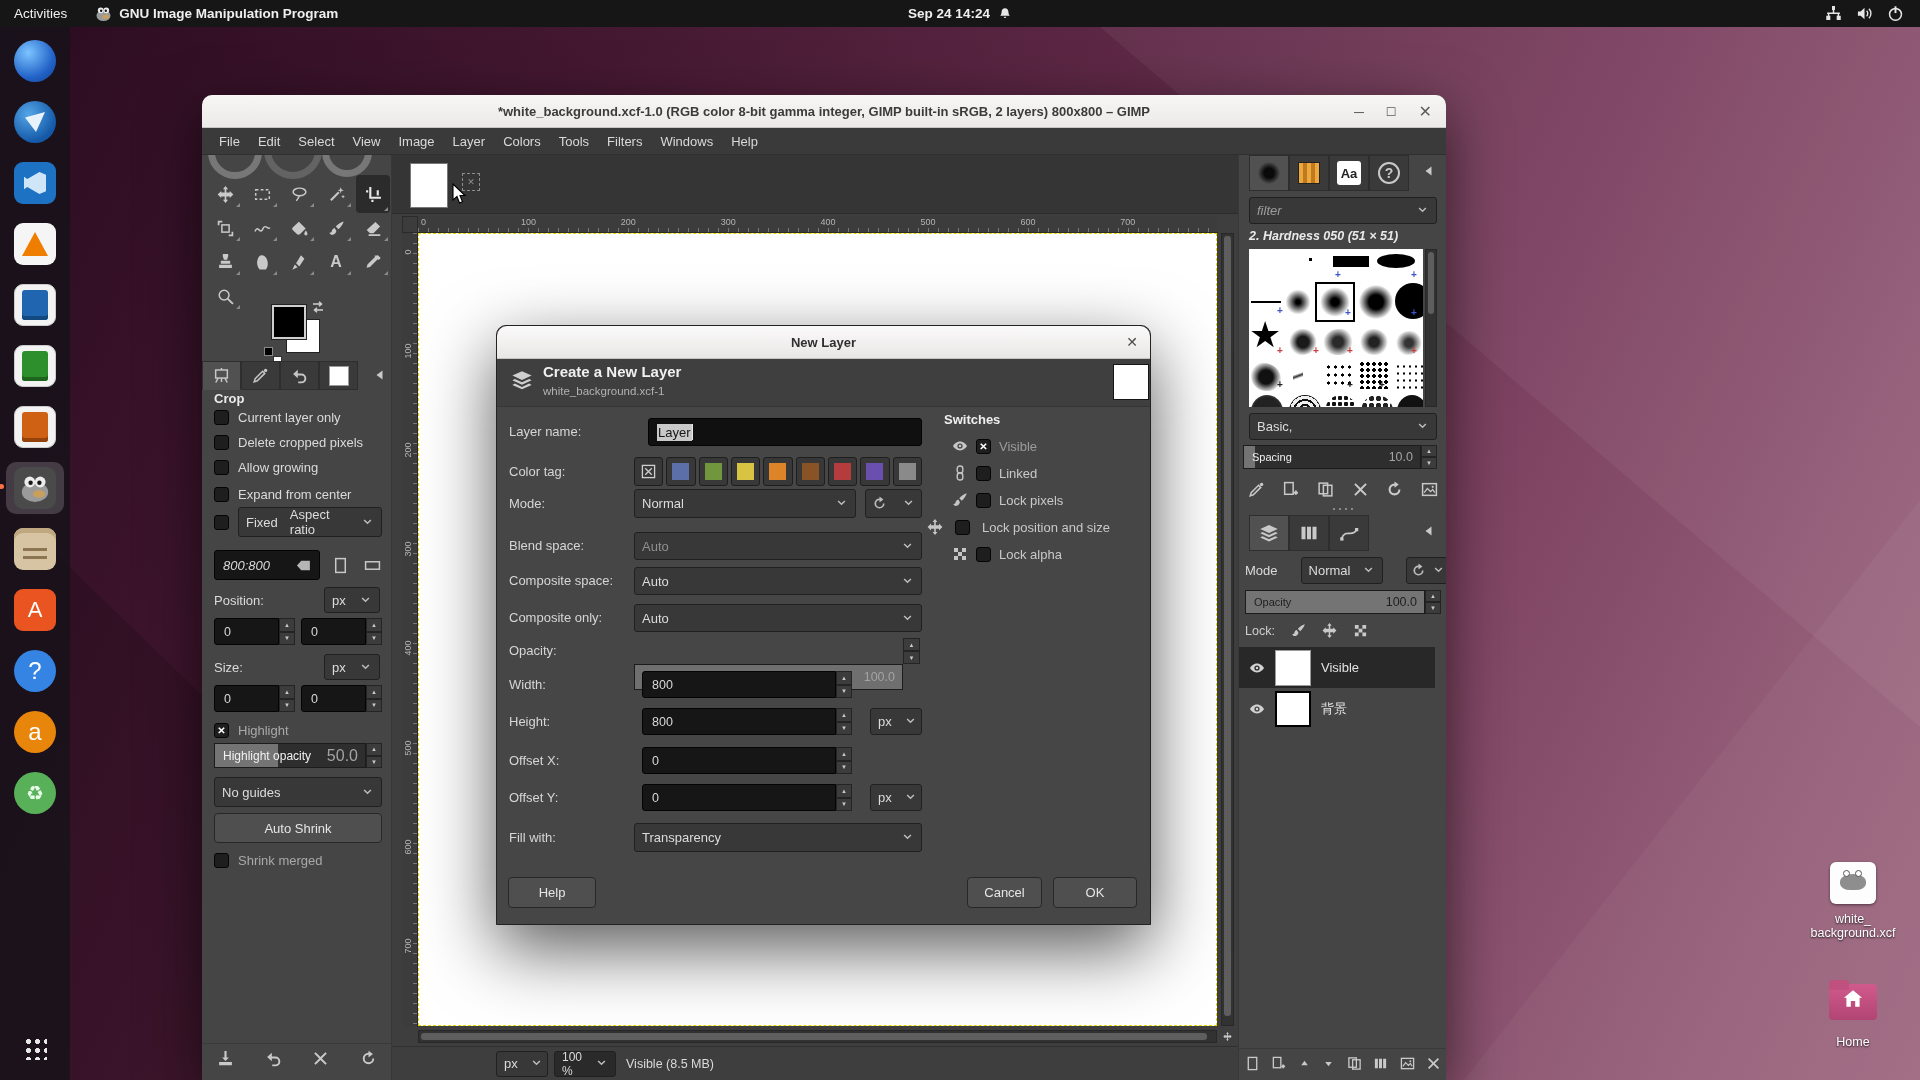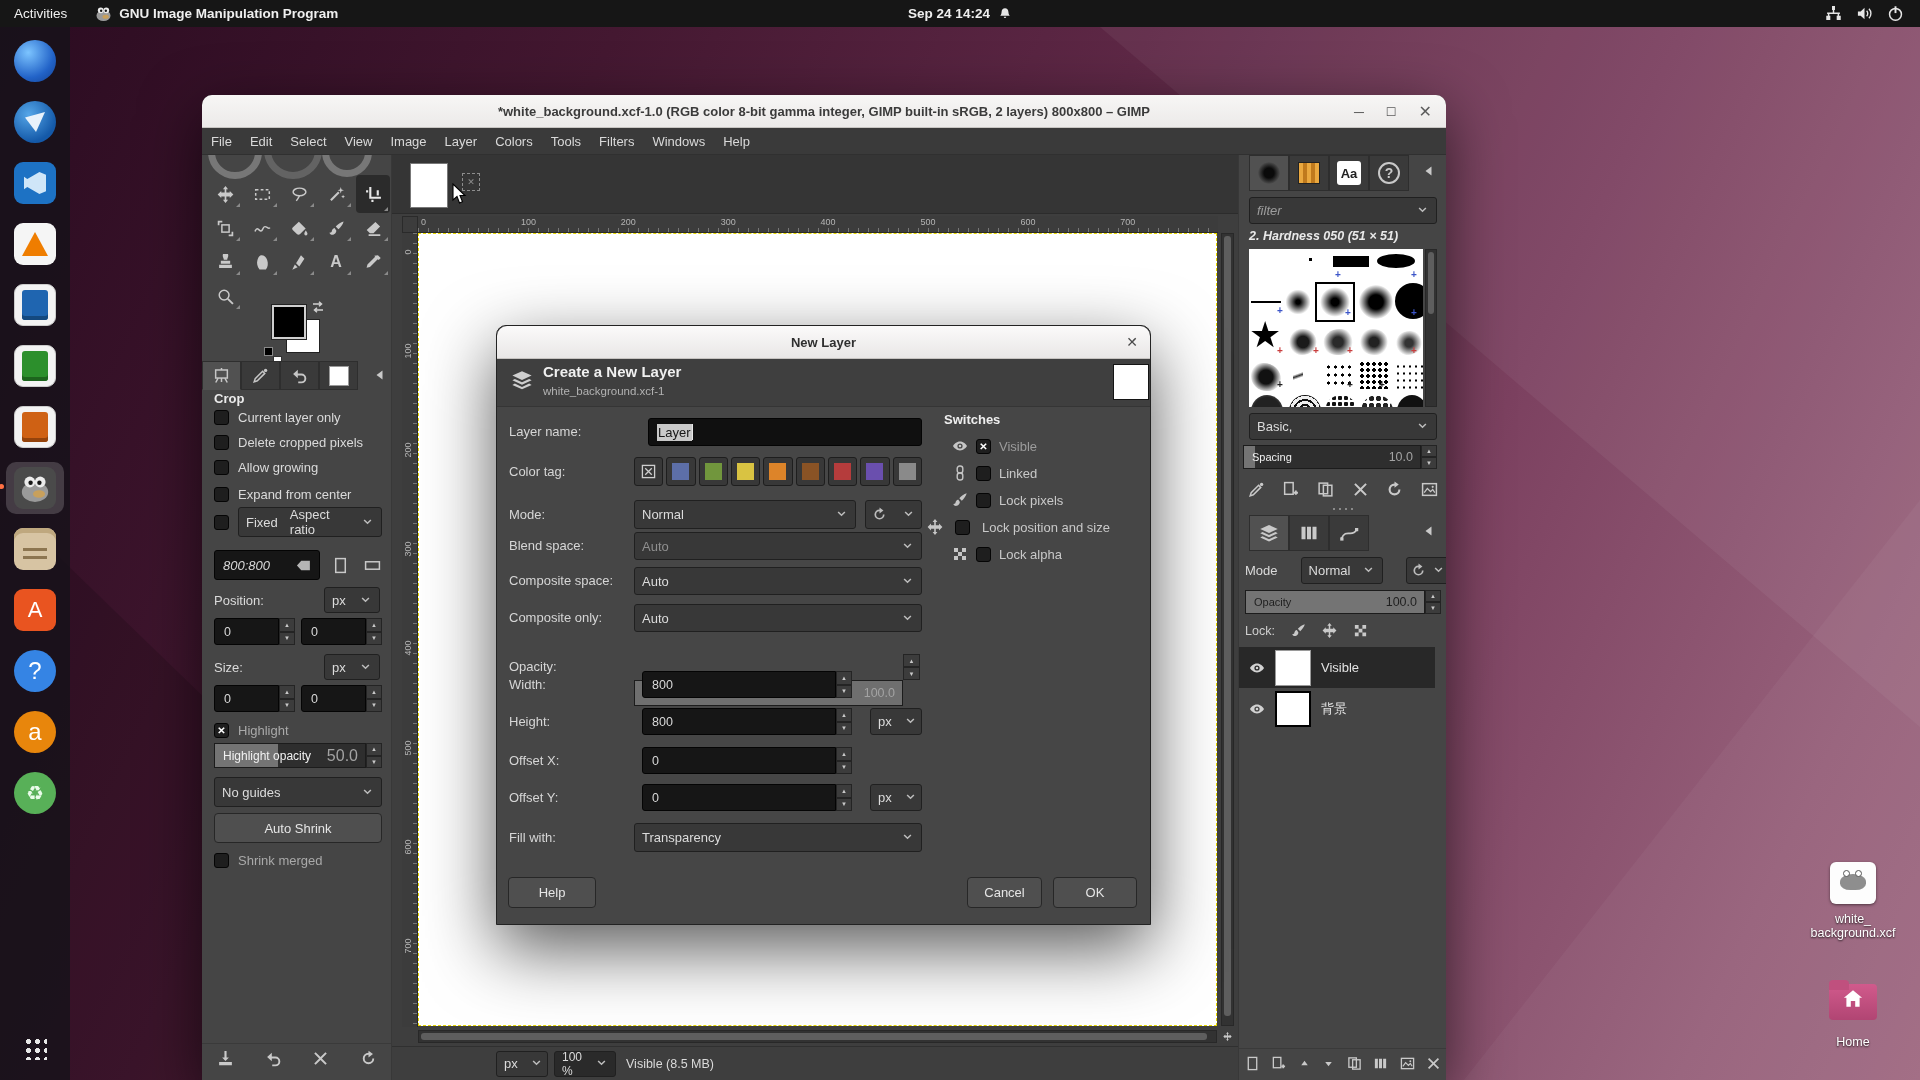--- a/index.html
+++ b/index.html
@@ -22,21 +22,21 @@
   .dock-item.active{background:rgba(255,255,255,0.18);}
   .dock-item.active::before{content:"";position:absolute;left:-7px;top:22px;width:5px;height:5px;border-radius:50%;background:#ff7043;}
   .tile{width:42px;height:42px;border-radius:9px;display:flex;align-items:center;justify-content:center;}
   .circ{width:42px;height:42px;border-radius:50%;display:flex;align-items:center;justify-content:center;}
   
   #gwin{left:202px;top:95px;width:1244px;height:985px;background:#454545;border-radius:10px 10px 0 0;box-shadow:0 18px 60px rgba(0,0,0,.6);z-index:10;}
   #gtitle{left:0;top:0;width:100%;height:33px;background:linear-gradient(#f7f6f5,#eceae9);border-radius:10px 10px 0 0;border-bottom:1px solid #c8c5c2;display:flex;align-items:center;justify-content:center;}
   #gtitle .t{font-size:13px;font-weight:bold;color:#3b3b3b;}
   .winbtns{position:absolute;right:14px;top:0;height:33px;display:flex;align-items:center;gap:22px;color:#5c5c5c;font-size:14px;}
   .winbtns span{cursor:default;}
-  #gmenu{left:0;top:33px;width:100%;height:27px;background:#3a3a3a;border-bottom:1px solid #303030;display:flex;align-items:center;}
+  #gmenu{left:0;top:33px;width:100%;height:27px;background:#3a3a3a;border-bottom:1px solid #303030;display:flex;align-items:center;padding-left:8px;}
   .menu-item{color:#d9d9d9;font-size:13px;padding:0 9px;line-height:27px;}
   
   #leftpanel{left:0;top:60px;width:190px;height:925px;background:#454545;border-right:1px solid #383838;overflow:hidden;}
   #centerarea{left:190px;top:60px;width:846px;height:925px;background:#3e3e3e;overflow:hidden;}
   #rightpanel{left:1036px;top:60px;width:208px;height:925px;background:#454545;border-left:1px solid #383838;overflow:hidden;}
   
   .tool{position:absolute;width:34px;height:30px;display:flex;align-items:center;justify-content:center;color:#c9c9c9;}
   .tool .ti{width:17px;height:17px;}
   .tool.active{background:#2b2b2b;border-radius:4px;color:#e8e8e8;}
   .tool::after{content:"";position:absolute;right:2px;bottom:2px;border-left:4px solid transparent;border-bottom:4px solid #8a8a8a;}
@@ -1046,21 +1046,21 @@
             <span style="width:17px;height:17px;background:#b53c3c;"></span>
           </span>
           <span class="ctag">
             <span style="width:17px;height:17px;background:#6a4fae;"></span>
           </span>
           <span class="ctag">
             <span style="width:17px;height:17px;background:#8a8a8a;"></span>
           </span>
         </div>
     </div>
-    <div class="a" style="left:12px;top:174px;width:431px;height:29px;">
+    <div class="a" style="left:12px;top:163px;width:431px;height:29px;">
       <span class="flabel" style="line-height:29px;">Mode:</span>
       <div class="dd a" style="left:125px;top:0;width:222px;height:29px;">
           <span>Normal</span>
           <span class="grow"></span>
           <span class="ci">
             <svg viewBox="0 0 16 16" style="width:100%;height:100%;display:block">
               <path fill="currentColor" d="M3.2 5.5 8 10.3l4.8-4.8-1.3-1.3L8 7.7 4.5 4.2z"></path>
             </svg>
           </span>
         </div>
@@ -1107,21 +1107,21 @@
       <div class="dd a" style="left:125px;top:0;width:288px;height:28px;">
           <span>Auto</span>
           <span class="grow"></span>
           <span class="ci">
             <svg viewBox="0 0 16 16" style="width:100%;height:100%;display:block">
               <path fill="currentColor" d="M3.2 5.5 8 10.3l4.8-4.8-1.3-1.3L8 7.7 4.5 4.2z"></path>
             </svg>
           </span>
         </div>
     </div>
-    <div class="a" style="left:12px;top:328px;width:431px;height:26px;">
+    <div class="a" style="left:12px;top:312px;width:431px;height:26px;">
       <span class="flabel" style="line-height:26px;">Opacity:</span>
       <div class="slider a" style="left:125px;top:0;width:269px;height:26px;">
         <div class="fill" style="width:100%;background:#6f6f6f;"></div>
         <span class="num">100.0</span>
       </div>
       <span class="spincol a" style="left:394px;top:0;height:26px;width:17px;">
           <span>▲</span>
           <span>▼</span>
         </span>
     </div>

